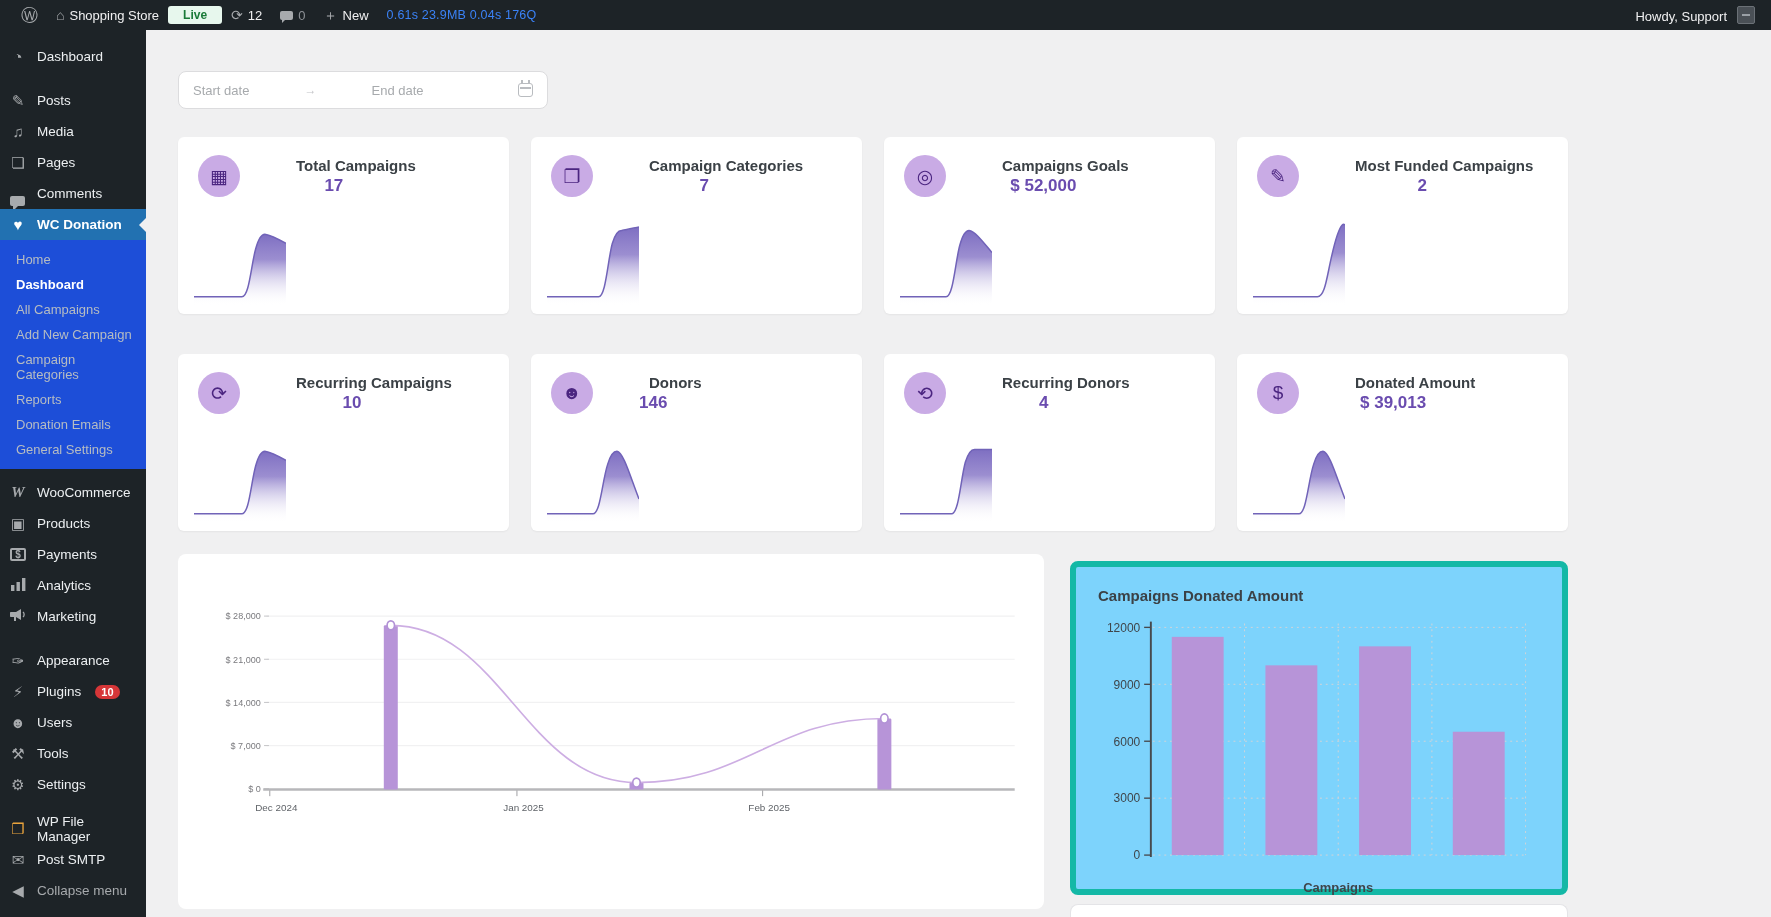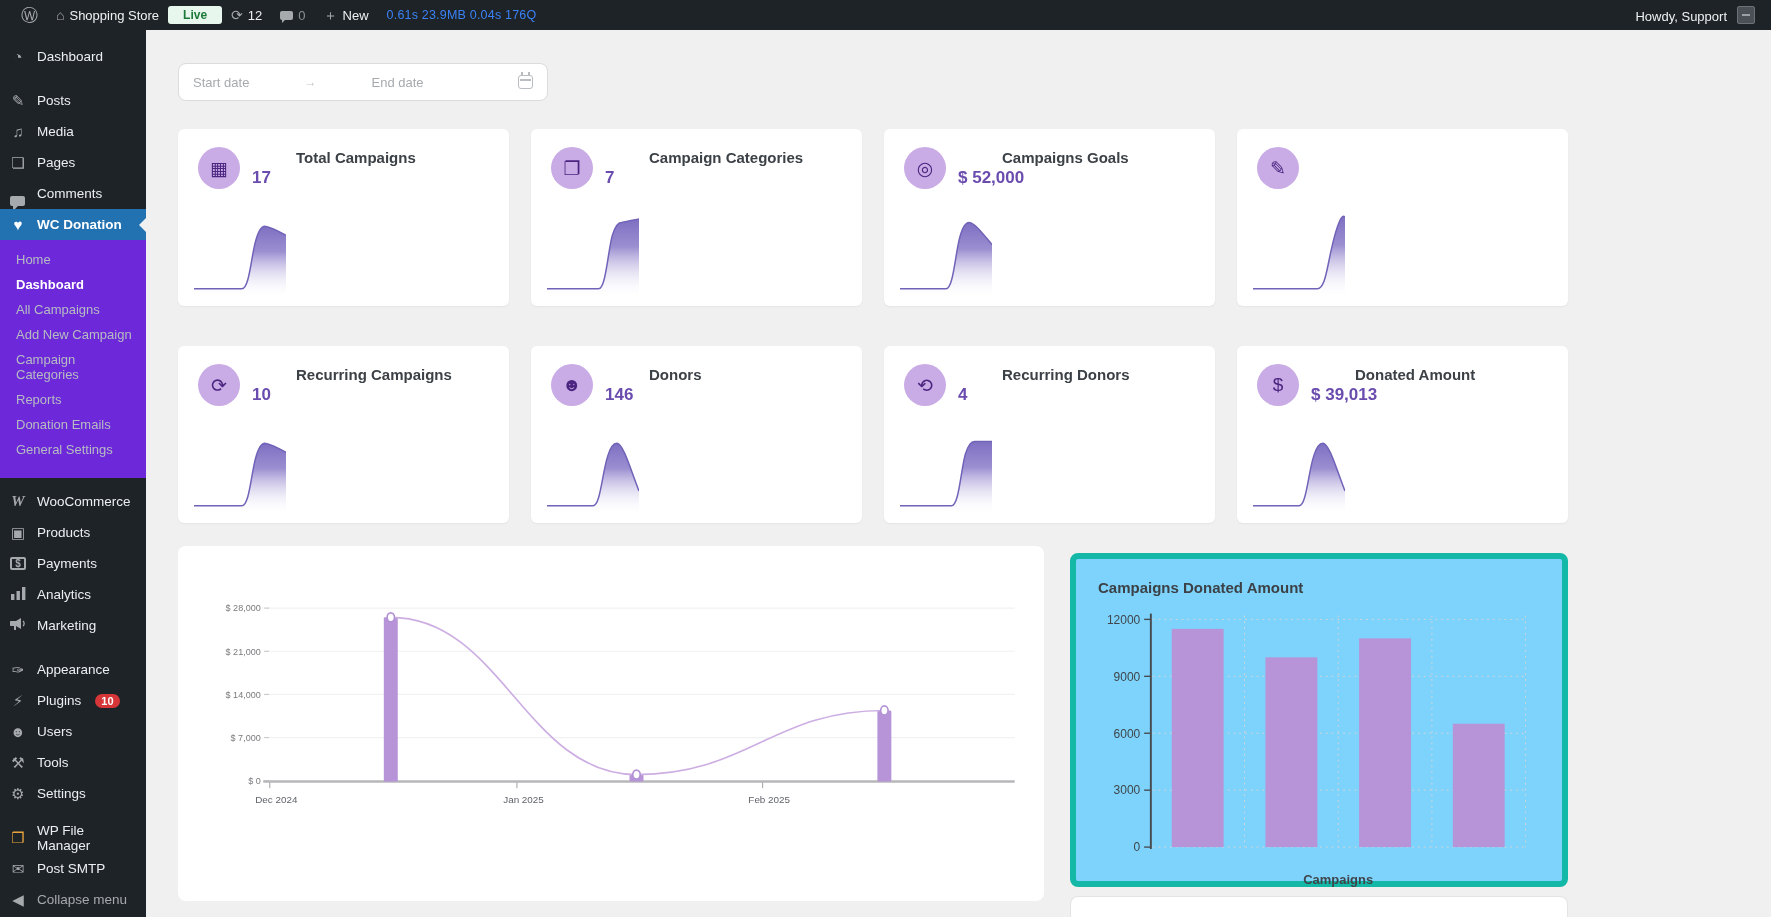--- a/index.html
+++ b/index.html
@@ -22,51 +22,51 @@
 
   
   .sidebar { position:fixed; top:30px; left:0; bottom:0; width:146px; background:#1d2327; color:#f0f0f1; z-index:40; }
   .menu-item { display:flex; align-items:center; gap:9px; height:31px; padding:0 8px; font-size:13.5px; cursor:pointer; color:#eceff1; }
   .menu-item .ic { width:20px; text-align:center; color:#a7aaad; font-size:15px; line-height:1; flex:0 0 20px; }
   .menu-item.active { background:#2271b1; color:#fff; position:relative; }
   .menu-item.active .ic { color:#fff; }
   .menu-item.active::after { content:""; position:absolute; right:-1px; top:50%; margin-top:-8px;
     border:8px solid transparent; border-right-color:#f0f0f1; }
   .sep { height:13px; }
-  .submenu { background:#6d28d9; padding:7px 0 16px; }
+  .submenu { background:#1d4ed8; padding:7px 0 7px; }
   .submenu-item { display:block; padding:5px 12px 5px 16px; font-size:13px; color:#b6bcc2; cursor:pointer; line-height:15px; }
   .submenu-item.current { color:#fff; font-weight:bold; }
   .badge-red { background:#d63638; color:#fff; border-radius:9px; font-size:11px; padding:1px 6px; margin-left:5px; font-weight:bold; }
   .ic-woo { font-style:italic; font-family:"Liberation Serif","DejaVu Serif",serif; font-weight:bold; }
   .ic-folder { color:#e8a33d !important; }
   .ic-collapse { color:#a7aaad; }
   .ic-bubble { position:relative; }
   .ic-bubble::before { content:""; position:absolute; left:2px; top:2px; width:15px; height:10px; background:#a7aaad; border-radius:2px; }
   .ic-bubble::after { content:""; position:absolute; left:5px; top:11px; border:3px solid transparent; border-top-color:#a7aaad; border-left-color:#a7aaad; }
   .ic-payments { display:inline-flex; align-items:center; justify-content:center; border:2px solid #a7aaad; border-radius:2px;
     width:16px !important; height:13px; font-size:10px !important; font-weight:bold; flex:0 0 16px !important; margin:0 2px; }
 
   
-  .content { position:absolute; top:30px; left:146px; width:1454px; height:887px; overflow:hidden; padding:4px 32px; }
+  .content { position:absolute; top:30px; left:146px; width:1454px; height:887px; overflow:hidden; padding:12px 32px; }
   .daterange { margin-top:29px; width:370px; height:38px; background:#fff; border:1px solid #dcdcde; border-radius:8px;
     display:flex; align-items:center; padding:0 14px; color:#a7aaad; font-size:13px; cursor:text; }
   .daterange .ph { flex:0 0 auto; }
   .daterange .arrow { flex:1; text-align:center; color:#c3c4c7; font-size:12px; }
   .daterange .end { flex:1.2; }
   .cal-icon { width:15px; height:14px; border:1.5px solid #b9bcc0; border-radius:3px; position:relative; cursor:pointer; }
   .cal-icon::before { content:""; position:absolute; top:-4px; left:2px; width:2px; height:4px; background:#b9bcc0; box-shadow:7px 0 0 #b9bcc0; }
   .cal-icon::after { content:""; position:absolute; top:3px; left:1px; right:1px; height:1.5px; background:#b9bcc0; }
 
   .cards { margin-top:28px; display:grid; grid-template-columns:repeat(4,1fr); gap:40px 22px; }
   .card { background:#fff; border-radius:6px; height:177px; position:relative; box-shadow:0 1px 2px rgba(0,0,0,.05); overflow:hidden; }
   .card-head { display:flex; align-items:center; gap:12px; padding:18px 20px 0; }
   .badge-circle { width:42px; height:42px; border-radius:50%; background:#c9abe5; color:#4b2580;
     display:flex; align-items:center; justify-content:center; font-size:19px; flex:0 0 42px; }
   .card-title { font-size:15px; font-weight:bold; color:#3b4146;margin-left:44px; }
-  .card-value { font-size:17px; font-weight:bold; color:#6a4caf; margin-top:2px; }
+  .card-value { font-size:17px; font-weight:bold; color:#6a4caf; margin-top:2px;text-align:center; }
   .spark { position:absolute; left:16px; right:16px; bottom:8px; height:92px; }
 
   .charts-row { margin-top:23px; display:flex; gap:26px; align-items:flex-start; }
   .panel-left { flex:1 1 auto; background:#fff; border-radius:8px; height:355px; padding:22px 26px; position:relative; }
   .panel-title { font-size:15px; font-weight:bold; color:#3b4146; }
   .panel-left .panel-title { margin:10px 0 0 18px; }
   .search-select { position:absolute; top:16px; right:26px; width:170px; height:40px; border:1px solid #dcdcde; border-radius:4px;
     background:#fff; display:flex; align-items:center; justify-content:space-between; padding:0 12px; color:#a7aaad; cursor:pointer; }
   .search-select .caret { color:#75797d; font-size:9px; }
   #combo-chart { margin-top:22px; }
@@ -277,20 +277,24 @@
               <stop offset="100%" stop-color="#ffffff" stop-opacity="0"></stop>
             </linearGradient>
           </defs>
           <path d="M0,90 L50,90 C58,90 60,52 65,34 C68,23 71,18 75,18 C82,19 90,30 100,42 L100,100 L0,100 Z" fill="url(#sg2)" stroke="none"></path>
           <path d="M0,90 L50,90 C58,90 60,52 65,34 C68,23 71,18 75,18 C82,19 90,30 100,42" fill="none" stroke="#7163b8" stroke-width="1.5" vector-effect="non-scaling-stroke"></path>
         </svg>
     </div>
     <div class="card">
       <div class="card-head">
           <span class="badge-circle">✎</span>
+        <div>
+            <div class="card-title">Most Funded Campaigns</div>
+        <div class="card-value">2</div>
+          </div>
         </div>
       <svg class="spark" viewBox="0 0 100 100" preserveAspectRatio="none">
           <defs>
             <linearGradient id="sg3" x1="0" y1="0" x2="0" y2="1">
               <stop offset="0%" stop-color="#7e6fc2" stop-opacity="1"></stop>
               <stop offset="35%" stop-color="#8a7ac8" stop-opacity=".85"></stop>
               <stop offset="100%" stop-color="#ffffff" stop-opacity="0"></stop>
             </linearGradient>
           </defs>
           <path d="M0,90 L70,90 C78,90 80,70 85,48 C89,30 93,16 97,12 C98,11 99,11 100,12 L100,100 L0,100 Z" fill="url(#sg3)" stroke="none"></path>

